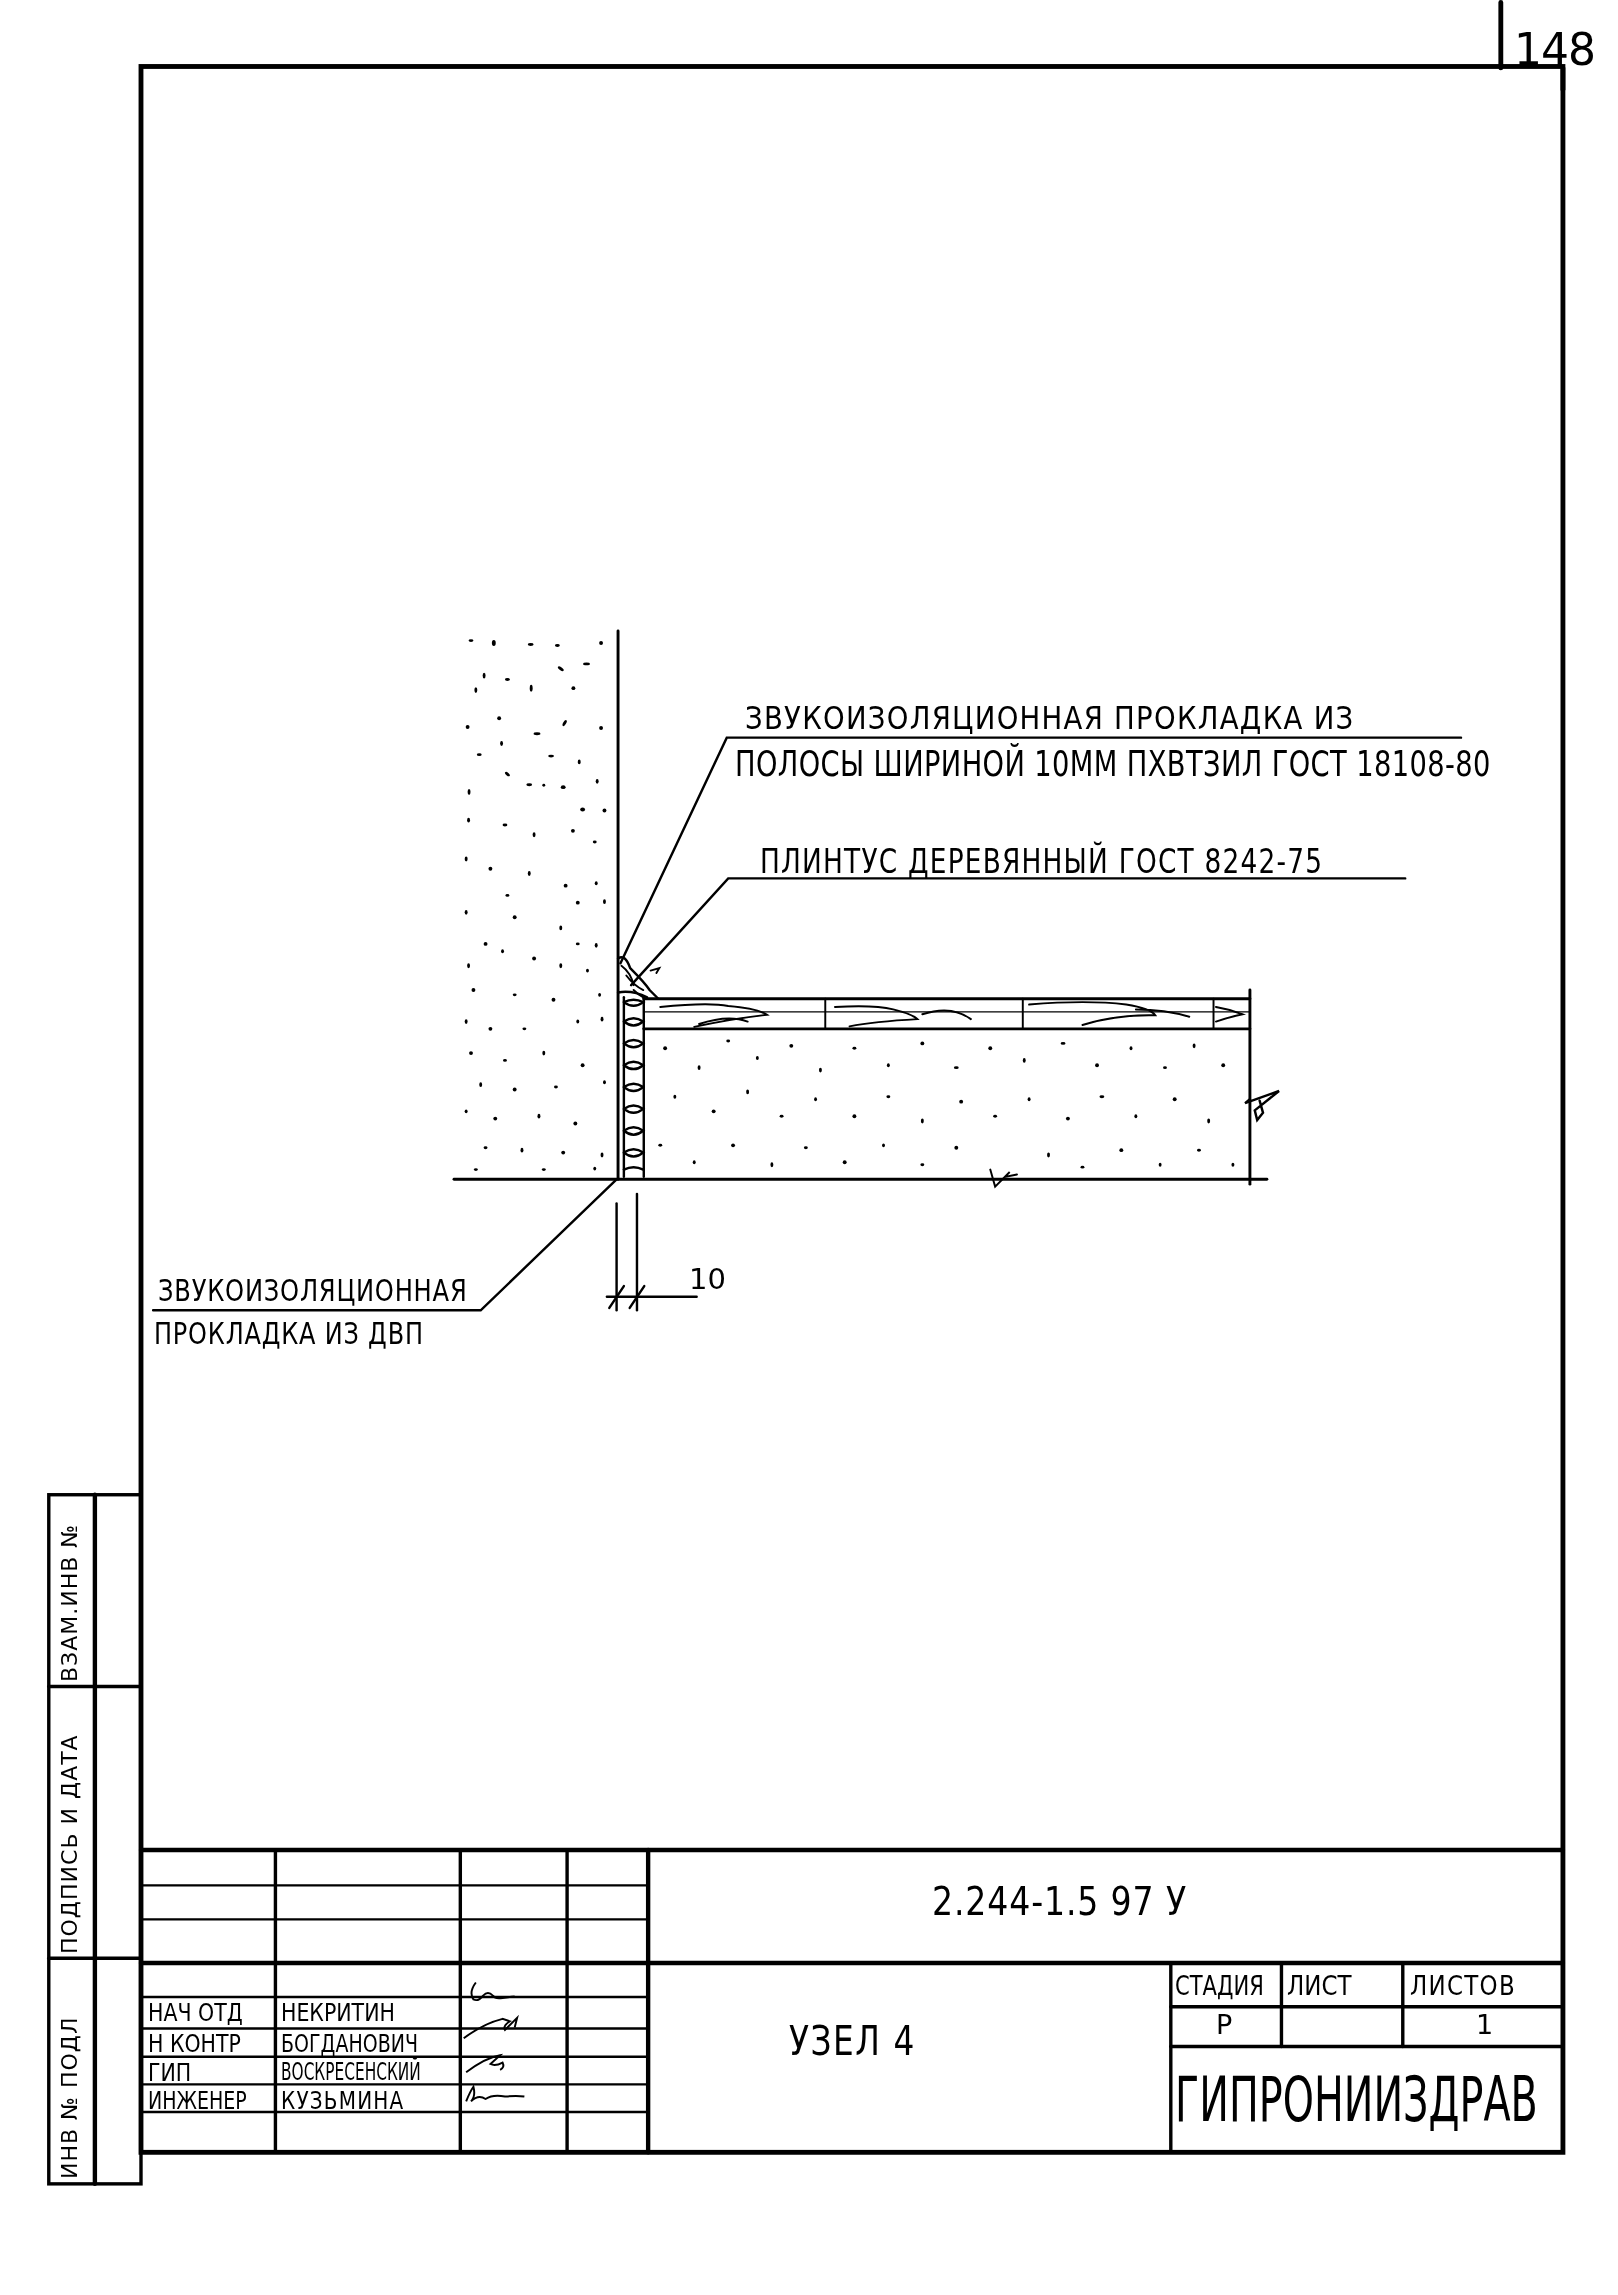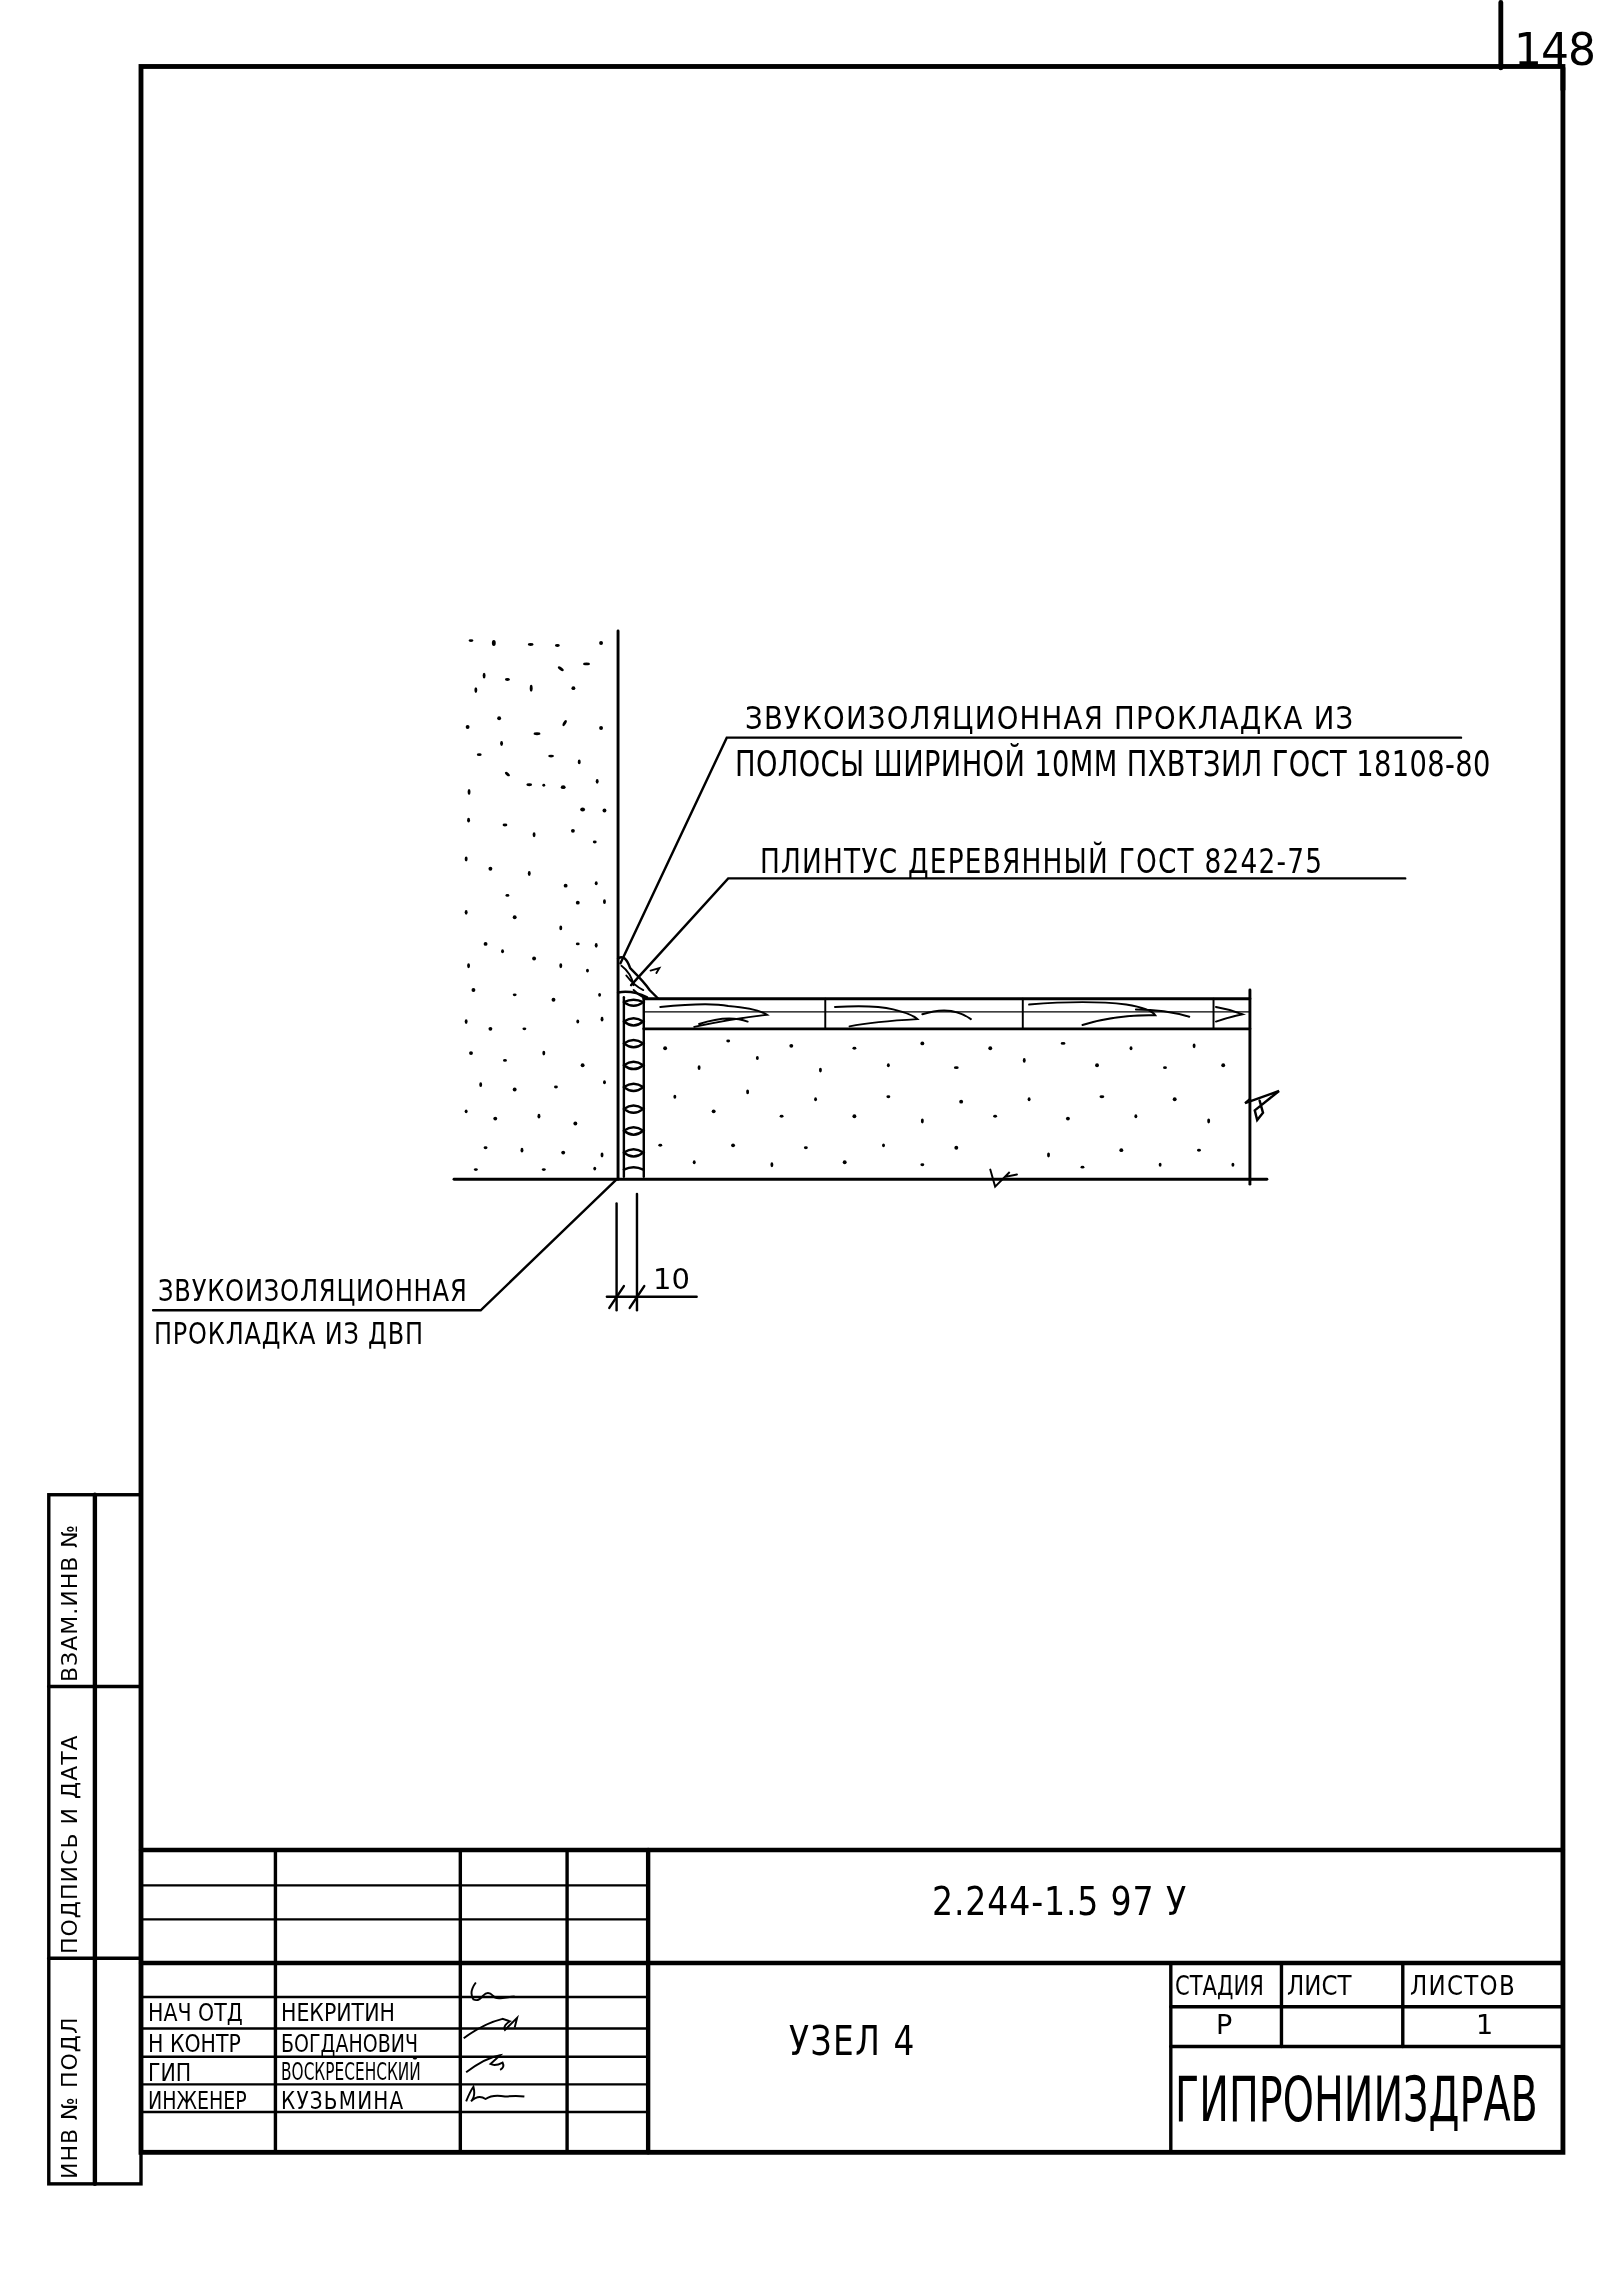--- a/index.html
+++ b/index.html
@@ -257,21 +257,21 @@
 <div class="abs hand" style="left:1514px; top:9.7px; font-size:44px; letter-spacing:-1px;margin-top:14px;">148</div>
 
 <div class="abs hand" style="left:745px; top:699px; font-size:32px; letter-spacing:1.5px; transform:scaleX(0.86); transform-origin:left top;">ЗВУКОИЗОЛЯЦИОННАЯ  ПРОКЛАДКА ИЗ</div>
 <div class="abs hand" style="left:735px; top:744px; font-size:35px; letter-spacing:0.5px; transform:scaleX(0.78); transform-origin:left top;">ПОЛОСЫ ШИРИНОЙ 10ММ ПХВТЗИЛ ГОСТ 18108-80</div>
 
 <div class="abs hand" style="left:760px; top:842px; font-size:33px; letter-spacing:1.5px; transform:scaleX(0.8); transform-origin:left top;">ПЛИНТУС ДЕРЕВЯННЫЙ ГОСТ 8242-75</div>
 
 <div class="abs hand" style="left:158px; top:1272px; font-size:31px; letter-spacing:1px; transform:scaleX(0.78); transform-origin:left top;">ЗВУКОИЗОЛЯЦИОННАЯ</div>
 <div class="abs hand" style="left:154px; top:1316px; font-size:30px; letter-spacing:1px; transform:scaleX(0.8); transform-origin:left top;">ПРОКЛАДКА ИЗ ДВП</div>
 
-<div class="abs hand" style="left:653px; top:1262px; font-size:29px;">10</div>
+<div class="abs hand" style="left:689px; top:1262px; font-size:29px;">10</div>
 
 <div class="vert" style="left:57px; top:1682px;">ВЗАМ.ИНВ №</div>
 <div class="vert" style="left:57px; top:1954px;">ПОДПИСЬ И ДАТА</div>
 <div class="vert" style="left:57px; top:2179px;">ИНВ № ПОДЛ</div>
 
 <div class="cell-text" style="left:932px; top:1879px; font-size:39px; letter-spacing:1px; transform:scaleX(0.85); transform-origin:left top;">2.244-1.5 97 У</div>
 
 <div class="cell-text" style="left:789px; top:2017px; font-size:41px; letter-spacing:1.9px; transform:scaleX(0.8); transform-origin:left top;">УЗЕЛ 4</div>
 
 <div class="cell-text" style="left:1175px; top:1970px; font-size:27px; transform:scaleX(0.78); transform-origin:left top;">СТАДИЯ</div>

